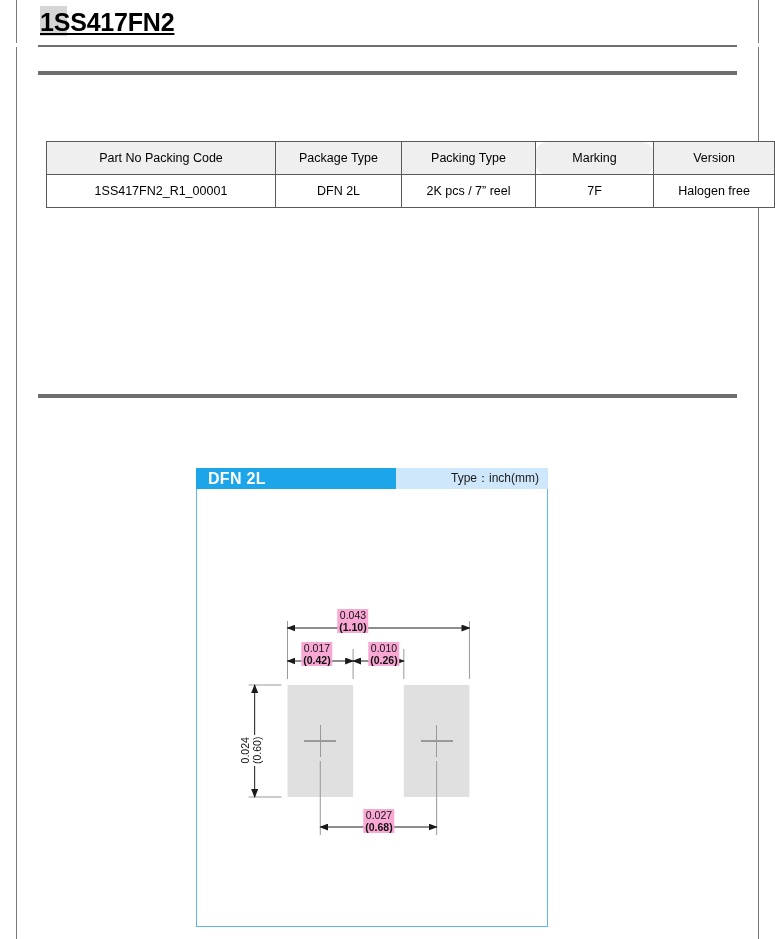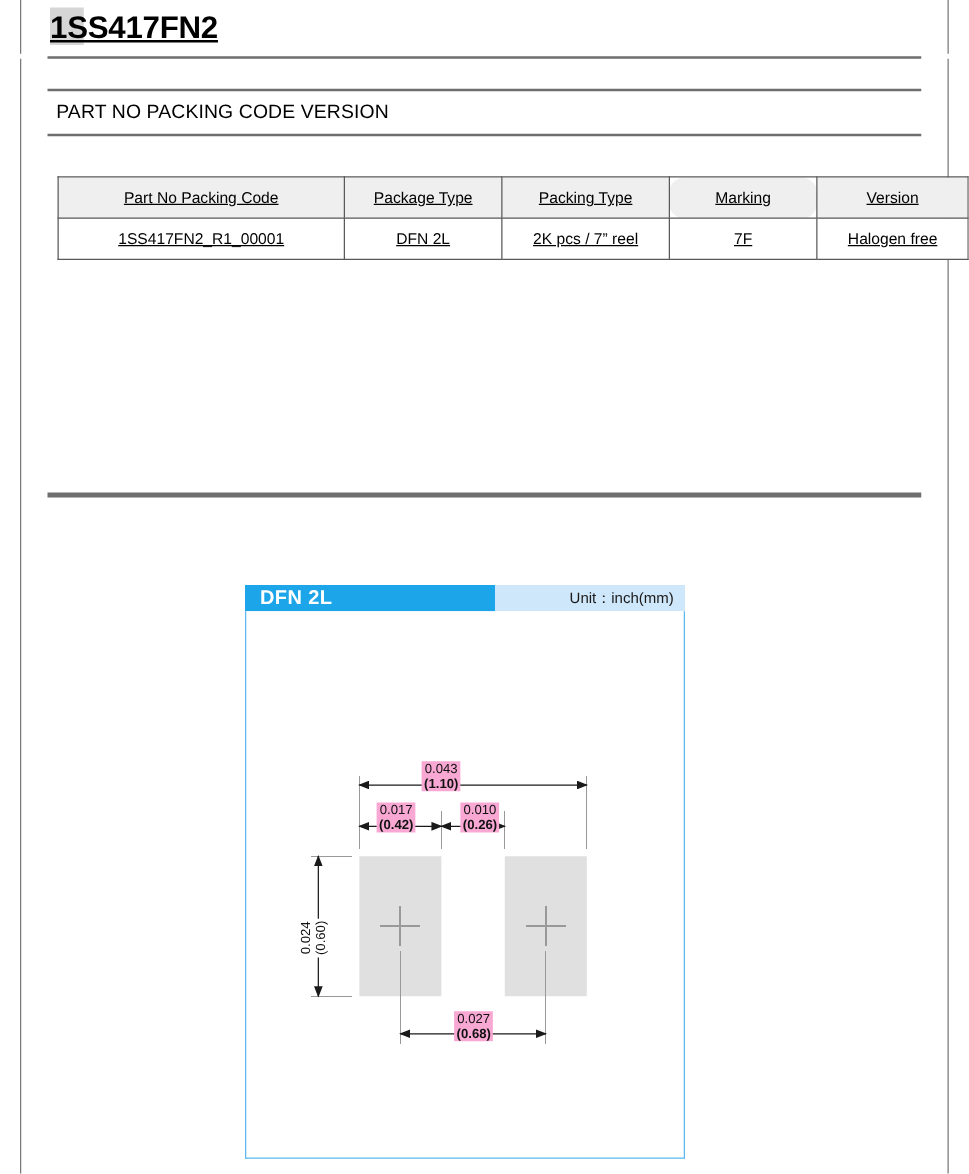--- a/index.html
+++ b/index.html
@@ -109,21 +109,20 @@
     font-size: 12.5px;
   }
   .spec-table th,
   .spec-table td {
     border: 1px solid #5a5a5a;
     text-align: center;
     font-weight: normal;
     white-space: nowrap;
     height: 32px;
     padding: 0 10px;
-    text-decoration: underline;
   }
   .spec-table thead th {
     background: #efefef;
   }
   .spec-table tbody td {
     background: #ffffff;
   }
   .col-partno  { width: 219px; }
   .col-pkg     { width: 109px; }
   .col-packing { width: 117px; }
@@ -220,21 +219,20 @@
 <div class="page-rule-right-bottom"></div>
 
 <div class="part-title-swatch"></div>
 <div class="part-title-wrap">
   <div class="part-title">1SS417FN2</div>
 </div>
 <div class="header-underline"></div>
 
 <div class="section" id="section-part-no">
   <div class="section-topline"></div>
-  <div class="section-title">PART NO PACKING CODE VERSION</div>
   <div class="section-botline"></div>
 </div>
 
 <table class="spec-table">
   <thead>
     <tr>
       <th class="col-partno">Part No Packing Code</th>
       <th class="col-pkg">Package Type</th>
       <th class="col-packing">Packing Type</th>
       <th class="col-marking">Marking</th>
@@ -255,21 +253,21 @@
 <div class="section" id="section-mounting">
   <div class="section-topline"></div>
   <div class="section-botline"></div>
 </div>
 
 <div class="diagram">
 
   <div class="diagram-titlebar">
     <div class="diagram-titlebar-blue"></div>
     <div class="diagram-pkg-name">DFN 2L</div>
-    <div class="diagram-unit">Unit：inch(mm)</div>
+    <div class="diagram-unit">Type：inch(mm)</div>
   </div>
 
   <div class="diagram-body">
 
     <svg class="drawing" viewBox="0 0 352 437" preserveAspectRatio="none">
       <defs>
         <marker id="arrL" markerWidth="9" markerHeight="7" refX="1" refY="3.5" orient="auto" markerUnits="userSpaceOnUse">
           <polygon points="9,0 9,7 0,3.5" fill="#1a1a1a"></polygon>
         </marker>
         <marker id="arrR" markerWidth="9" markerHeight="7" refX="8" refY="3.5" orient="auto" markerUnits="userSpaceOnUse">

